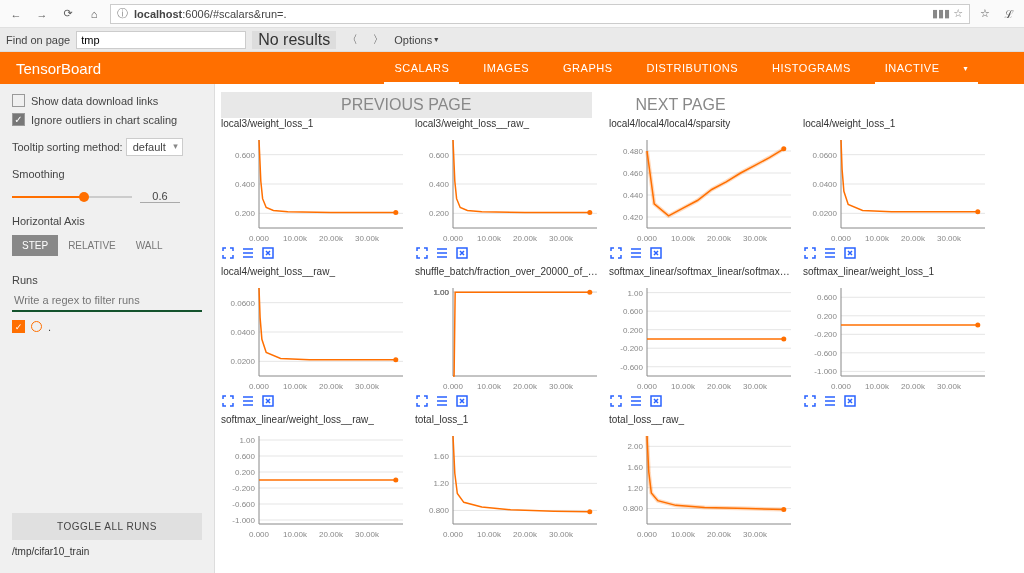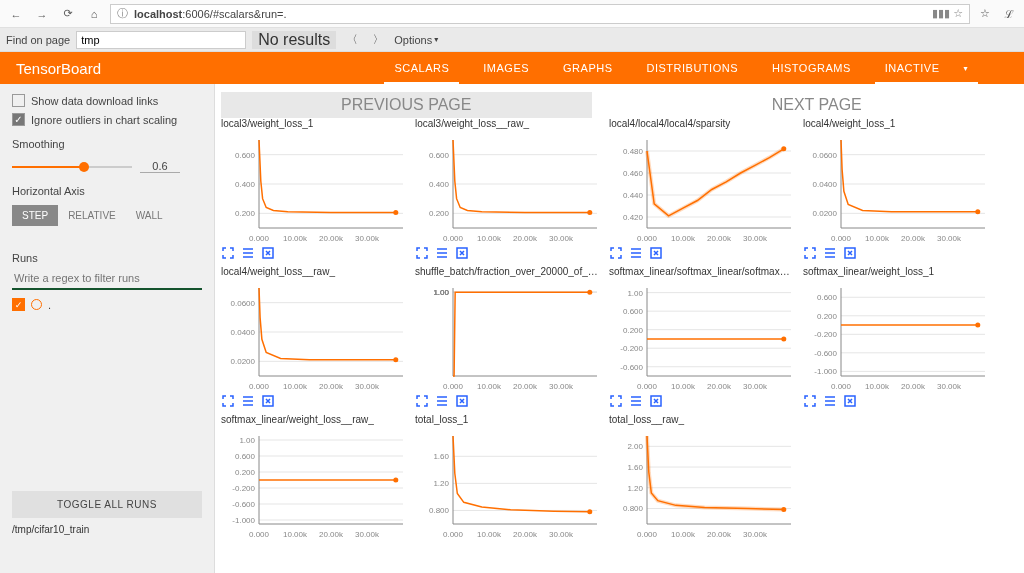--- a/index.html
+++ b/index.html
@@ -38,21 +38,21 @@
 .filter-input { width: 100%; height: 22px; border: none; border-bottom: 2px solid #14532d; background: transparent; font-size: 11px; padding: 2px; color:#888; }
 .runs-checks { margin-top: 8px; display:flex; gap:6px; align-items:center;}
 .run-check { width: 13px; height: 13px; background: #ff6f00; display:inline-flex; align-items:center; justify-content:center; color:#fff; font-size:9px;}
 .run-circle { width: 11px; height: 11px; border-radius:50%; border:1.5px solid #ff6f00; }
 .toggle-all { margin-top: 180px; background: #e0e0e0; text-align: center; padding: 8px; font-size: 10px; letter-spacing: .5px; cursor:pointer;}
 .footer-path { margin-top: 6px; font-size: 10px; color:#333;}
 .content { flex: 1; padding: 8px 6px; overflow: hidden; background:#fff; position:relative;}
 .pager { display:flex; }
 .pager div { flex:1; text-align:center; font-size:16px; color:#888; padding:4px;}
 .pager .prev{ background:#e8e8e8; max-width:420px;}
-.pager .next{ margin-left:auto; text-align:center; padding-right:20px;padding-left:44px;}
+.pager .next{ margin-left:auto; text-align:left; padding-right:20px;padding-left:44px;}
 .charts { display: grid; grid-template-columns: repeat(4, 190px); gap-row: 6px; column-gap:4px; }
 .chart-cell { width: 190px; }
 .chart-title { font-size: 10px; color: #333; height: 16px; white-space: nowrap; overflow: hidden; text-overflow: ellipsis; padding-right:4px;}
 .chart-box { width: 188px; height: 110px; position: relative; }
 .chart-box svg { width: 100%; height: 100%; }
 .chart-tools { display: flex; gap: 6px; margin-top: 2px; margin-bottom:6px; }
 .chart-tools span { width: 14px; height: 14px; display: inline-flex; align-items: center; justify-content: center; cursor: pointer; }
 .icon-expand svg,.icon-menu svg,.icon-fit svg{width:12px;height:12px;stroke:#2962ff;stroke-width:1.5;fill:none;}
 .ygrid{stroke:#e5e5e5;stroke-width:1;}
 .axis{stroke:#888;stroke-width:1;}
@@ -110,35 +110,39 @@
 
   <div class="sidebar">
     <label>
       <span class="cb"></span>
       <span>Show data download links</span>
     </label>
     <label>
       <span class="cb checked">✓</span>
       <span>Ignore outliers in chart scaling</span>
     </label>
+    <div class="sb-row">
+      <span>Tooltip sorting method:</span>
+      <span class="tooltip-select">default</span>
+    </div>
     <div class="sb-row">Smoothing</div>
     <div class="slider">
       <div class="slider-track">
         <div class="slider-fill"></div>
           <div class="slider-thumb"></div>
       </div>
       <div class="slider-val">0.6</div>
     </div>
     <div class="sb-row">Horizontal Axis</div>
     <div class="btn-group">
       <div class="active">STEP</div>
       <div>RELATIVE</div>
       <div>WALL</div>
     </div>
-    <div class="sb-row" style="margin-top:26px;">Runs</div>
+    <div class="sb-row" style="margin-top:18px;">Runs</div>
     <input class="filter-input" placeholder="Write a regex to filter runs" style="">
     <div class="runs-checks">
       <span class="run-check">✓</span>
       <span class="run-circle"></span>
       <span>.</span>
     </div>
     <div class="toggle-all">TOGGLE ALL RUNS</div>
     <div class="footer-path">/tmp/cifar10_train</div>
   </div>
 

